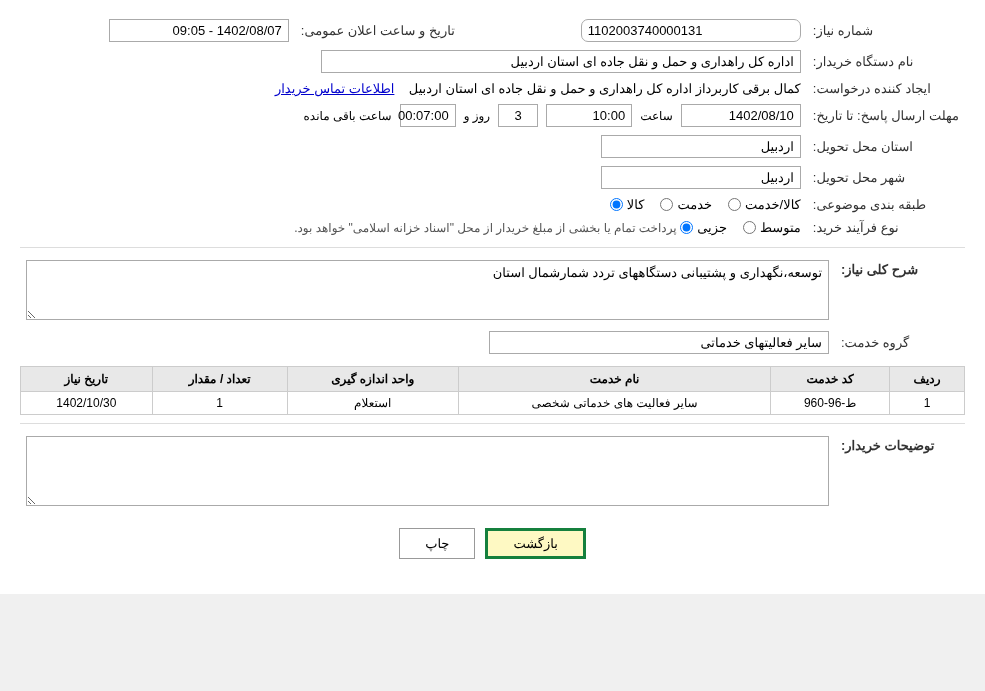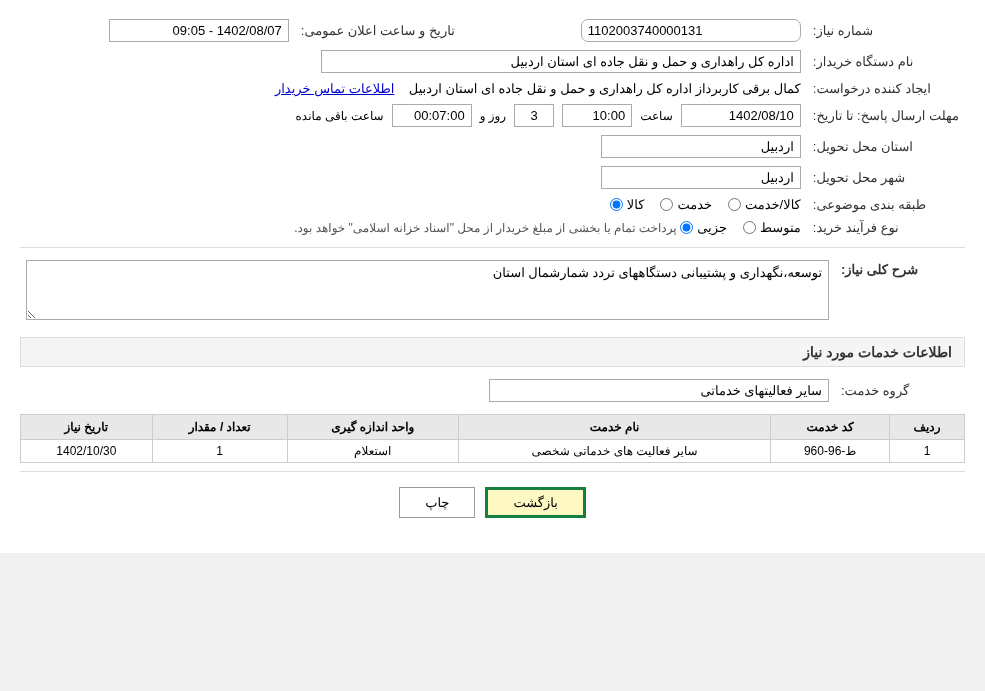--- a/index.html
+++ b/index.html
@@ -47,23 +47,23 @@
     .input-box {
       border: 1px solid #aaa;
       padding: 3px 6px;
       background: #fff;
       min-height: 22px;
       display: inline-block;
       text-align: right;
     }
     .input-wide { width: 320px; border-radius: 7px; }
     .input-date { width: 120px; }
-    .input-time { width: 70px; }
+    .input-time { width: 86px; }
     .input-num { width: 40px; text-align: center; }
-    .input-timer { width: 80px; }
+    .input-timer { width: 56px; }
     .link-text { color: #0000cc; text-decoration: underline; cursor: pointer; }
     .radio-group { display: inline-flex; gap: 16px; align-items: center; direction: rtl; }
     .radio-item { display: flex; align-items: center; gap: 4px; }
     .radio-item input { margin: 0; }
     .textarea-box {
       width: 100%;
       min-height: 60px;
       border: 1px solid #aaa;
       background: #fff;
       resize: vertical;
@@ -259,23 +259,20 @@
           <td style="width:130px; vertical-align:top; padding-top:6px;" class="label-cell">
             <strong>شرح کلی نیاز:</strong>
           </td>
           <td>
             <textarea class="textarea-box" readonly="" style="height: 55px;">توسعه،نگهداری و پشتیبانی دستگاههای تردد شمارشمال استان</textarea>
           </td>
         </tr>
       </tbody>
     </table>
 
-    <div class="section-header">
-      <span>اطلاعات خدمات مورد نیاز</span>
-    </div>
 
     <table class="form-table">
       <tbody>
         <tr>
           <td style="width:130px;" class="label-cell">گروه خدمت:</td>
           <td>
             <div class="input-box" style="width:340px;">سایر فعالیتهای خدماتی</div>
           </td>
         </tr>
       </tbody>
@@ -300,20 +297,30 @@
       <td>سایر فعالیت های خدماتی شخصی</td>
       <td>استعلام</td>
       <td>1</td>
       <td>1402/10/30</td>
     </tr>
         </tbody>
     </table>
 
     <hr class="divider">
 
+    <table class="form-table">
+      <tbody>
+        <tr>
+          <td style="width:130px; vertical-align:top; padding-top:6px; font-weight:bold;" class="label-cell">توضیحات خریدار:</td>
+          <td>
+            <textarea class="textarea-box" style="height: 70px;"></textarea>
+          </td>
+        </tr>
+      </tbody>
+    </table>
 
     <div class="button-bar">
       <button class="btn btn-back">بازگشت</button>
       <button class="btn btn-print">چاپ</button>
     </div>
 
   </div>
 </div>
 
 </body></html>

